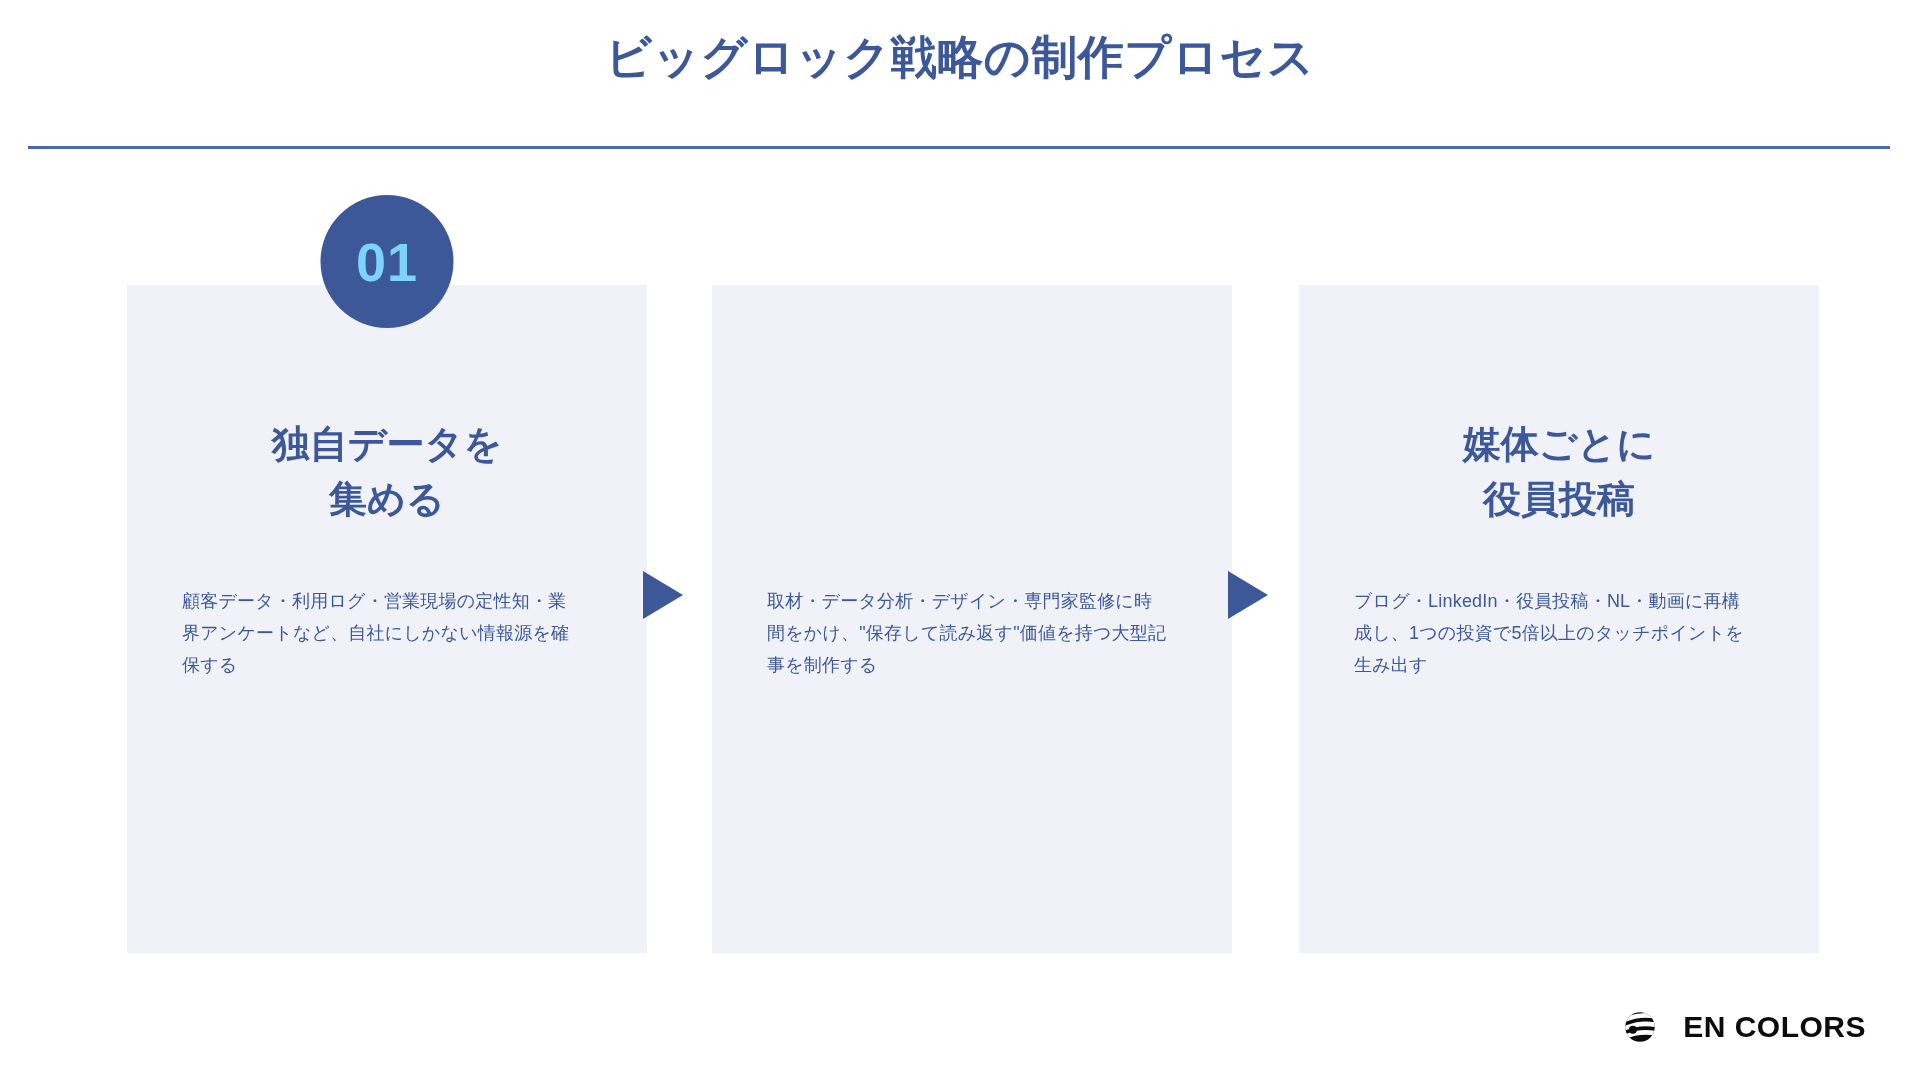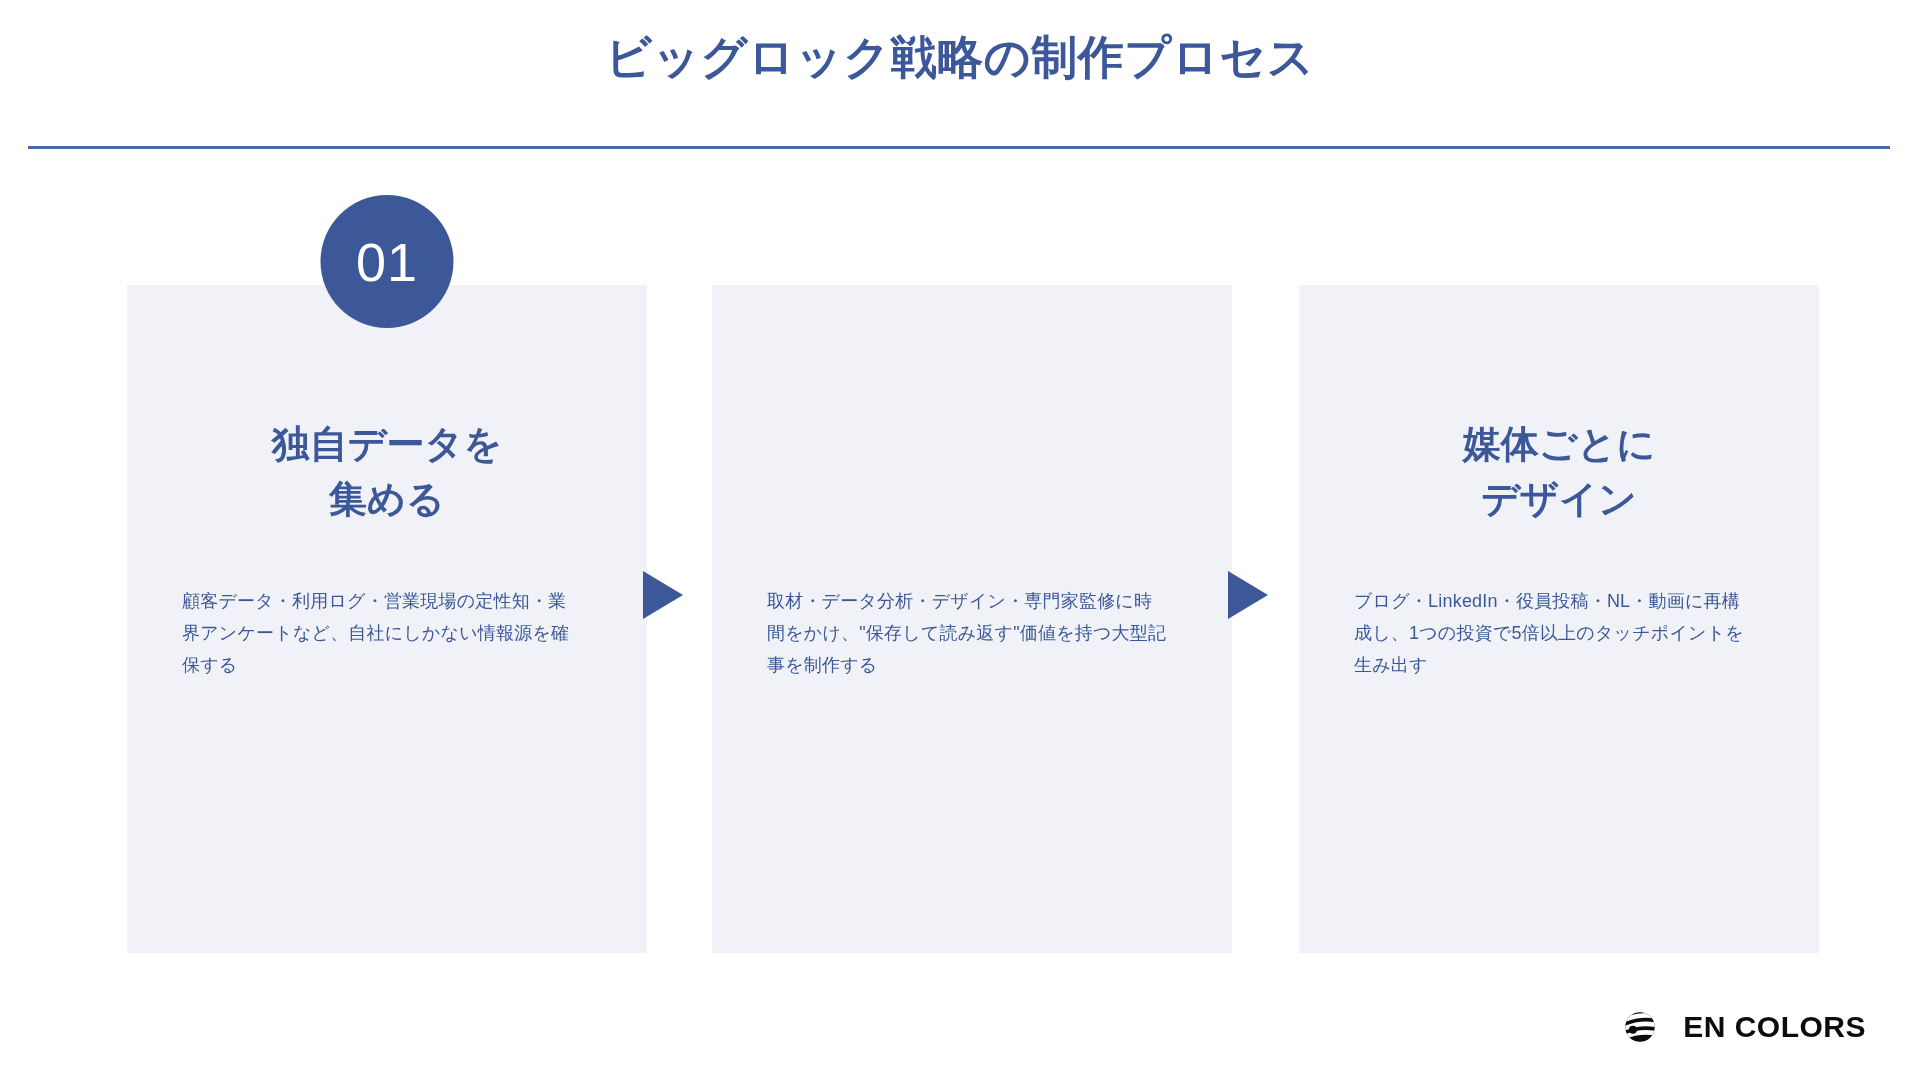--- a/index.html
+++ b/index.html
@@ -66,26 +66,26 @@
 
   .step-badge {
     position: absolute;
     top: -90px;
     left: 50%;
     transform: translateX(-50%);
     width: 133px;
     height: 133px;
     border-radius: 50%;
     background: #3c5899;
-    color: #ffffff;
+    color: #7dd3fc;
     display: flex;
     align-items: center;
     justify-content: center;
     font-size: 54px;
-    font-weight: 400;
+    font-weight: 700;
     letter-spacing: 1px;
   }
 
   .step-heading {
     position: absolute;
     top: 132px;
     left: 0;
     width: 520px;
     text-align: center;
     font-size: 38px;
@@ -161,21 +161,21 @@
   <div class="step-arrow a0"></div>
 
   <div class="step-card c1">
     <div class="step-body">取材・データ分析・デザイン・専門家監修に時間をかけ、"保存して読み返す"価値を持つ大型記事を制作する</div>
   </div>
 
   <div class="step-arrow a1"></div>
 
   <div class="step-card c2">
     <div class="step-heading">媒体ごとに
-デザイン</div>
+役員投稿</div>
     <div class="step-body">ブログ・LinkedIn・役員投稿・NL・動画に再構成し、1つの投資で5倍以上のタッチポイントを生み出す</div>
   </div>
 
 </div>
 
 <div class="logo">
   <svg class="logo-mark" viewBox="0 0 40 40">
     <defs>
       <clipPath id="sphereClip">
         <circle cx="20" cy="20" r="15.5"></circle>

